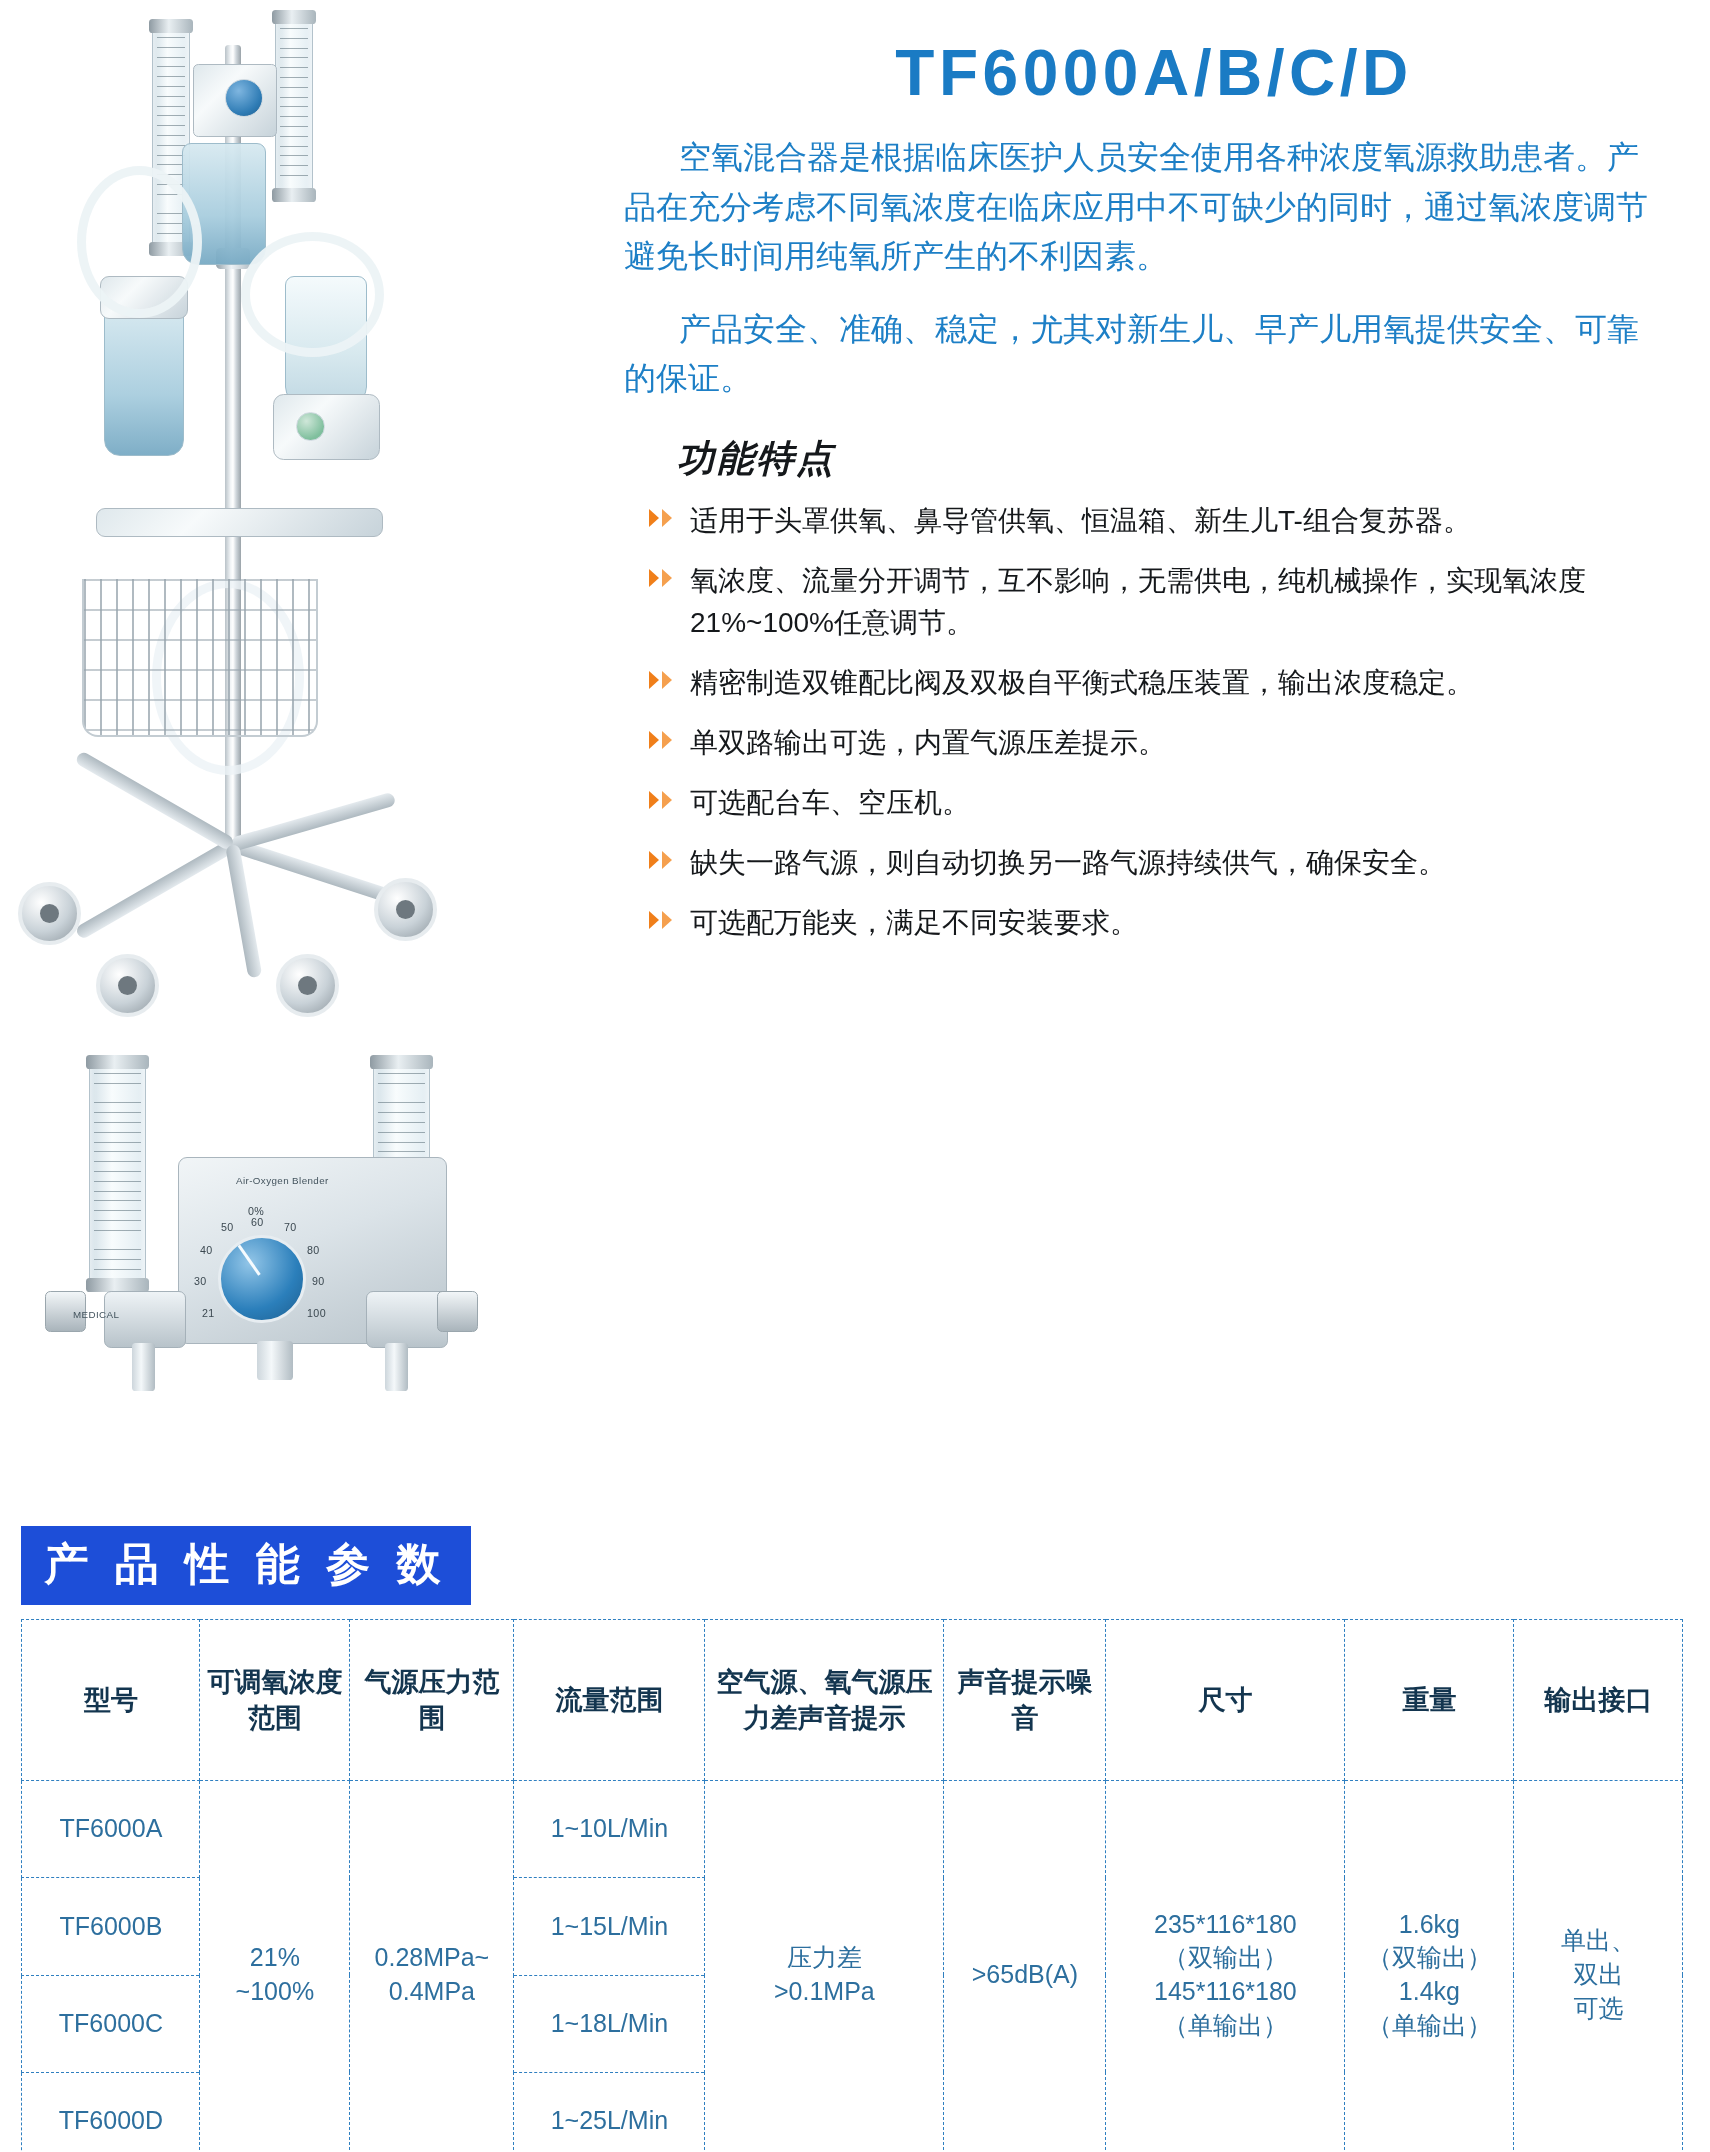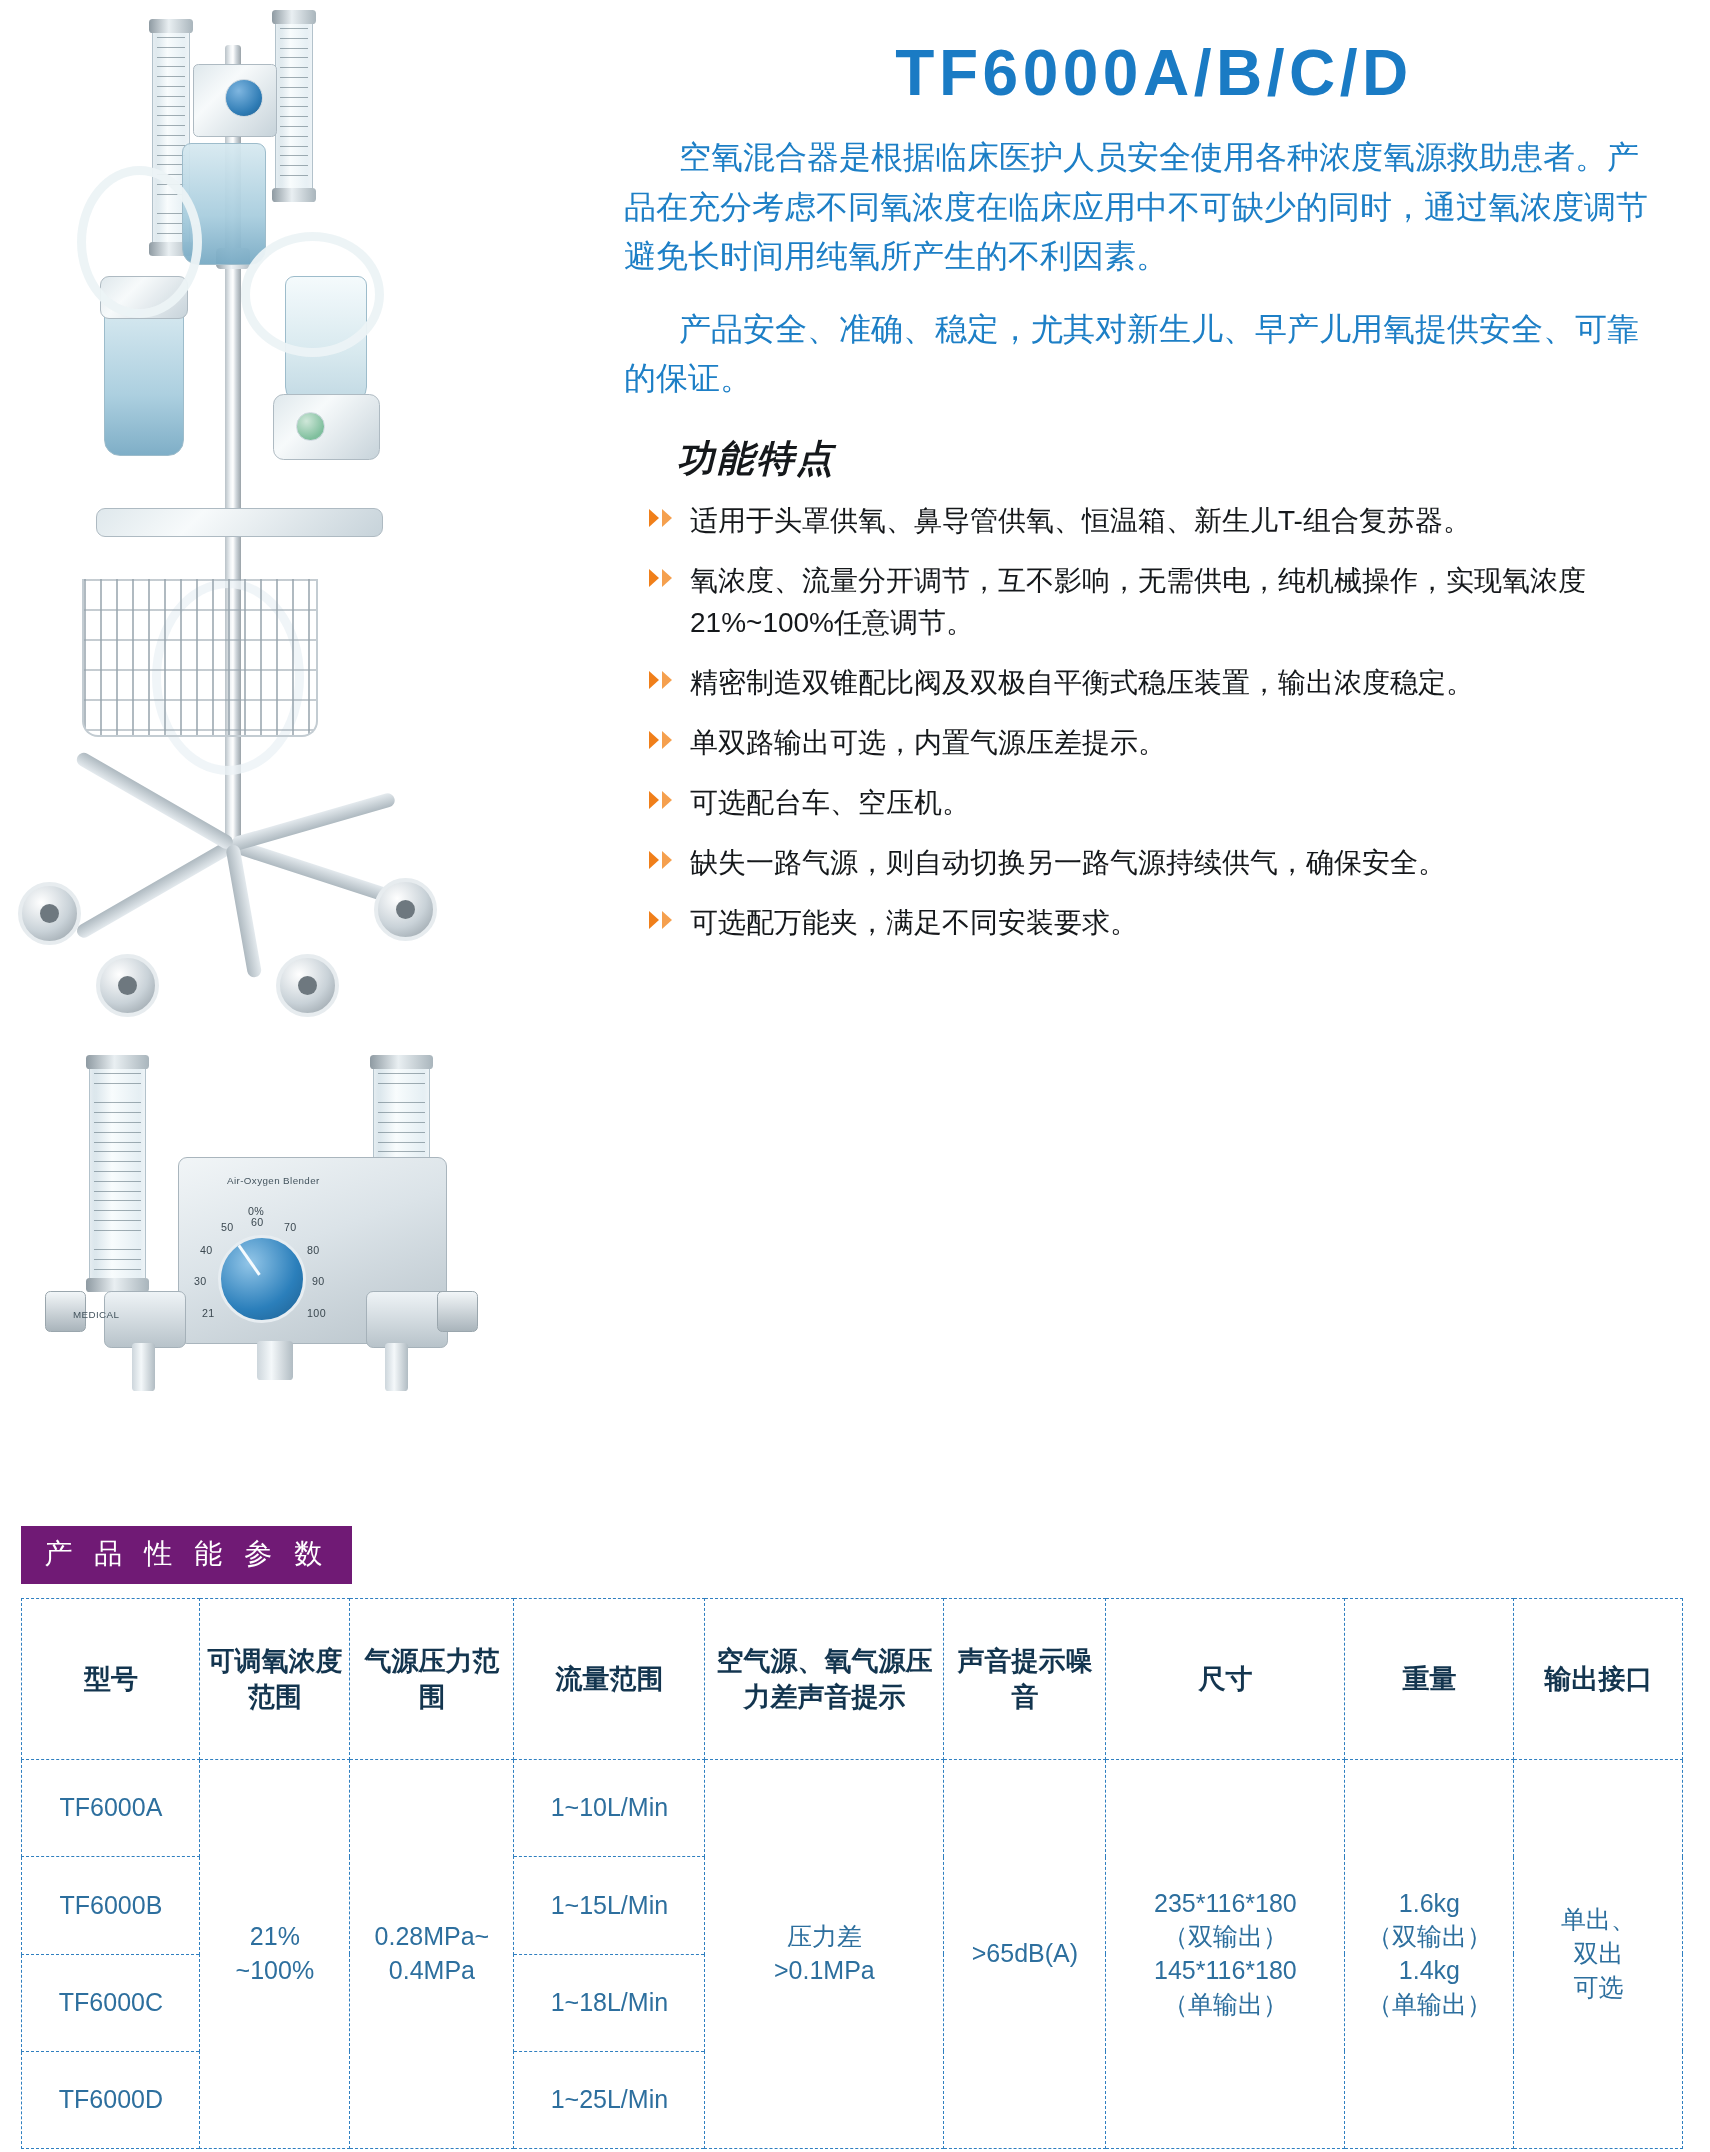--- a/index.html
+++ b/index.html
@@ -294,24 +294,24 @@
 
   
   .spec-section {
     position: absolute;
     left: 21.4px;
     top: 1526px;
     width: 1668px;
   }
   .spec-title {
     display: inline-block;
-    background: #701a75;
+    background: #1d4ed8;
     color: #ffffff;
-    font-size: 28px;
-    font-weight: normal;
+    font-size: 44px;
+    font-weight: bold;
     letter-spacing: 7.1px;
     padding: 9px 23px 10.7px 23px;
   }
   table.spec {
     margin-top: 14.3px;
     border-collapse: collapse;
     width: 1661px;
     table-layout: fixed;
   }
   table.spec th,
@@ -401,21 +401,21 @@
         <div class="tube-cap" style="bottom:-7.1px"></div>
       </div>
 
       <div class="flowmeter-tube" style="left:355px; top:9px; width:55px; height:223px;">
         <div class="tube-ticks"></div>
         <div class="tube-cap" style="top:-7.1px"></div>
         <div class="tube-cap" style="bottom:-7.1px"></div>
       </div>
 
       <div class="mixer-panel"></div>
-      <div class="brand-mark" style="left:209px; top:123px;">Air-Oxygen Blender</div>
+      <div class="brand-mark" style="left:218px; top:123px;">Air-Oxygen Blender</div>
       <div class="scale-text" style="left:230px; top:153px;">0%</div>
       <div class="scale-text" style="left:203px; top:169px;">50</div>
       <div class="scale-text" style="left:233px; top:164px;">60</div>
       <div class="scale-text" style="left:266px; top:169px;">70</div>
       <div class="scale-text" style="left:182px; top:192px;">40</div>
       <div class="scale-text" style="left:289px; top:192px;">80</div>
       <div class="scale-text" style="left:176px; top:223px;">30</div>
       <div class="scale-text" style="left:294px; top:223px;">90</div>
       <div class="scale-text" style="left:184px; top:255px;">21</div>
       <div class="scale-text" style="left:289px; top:255px;">100</div>

